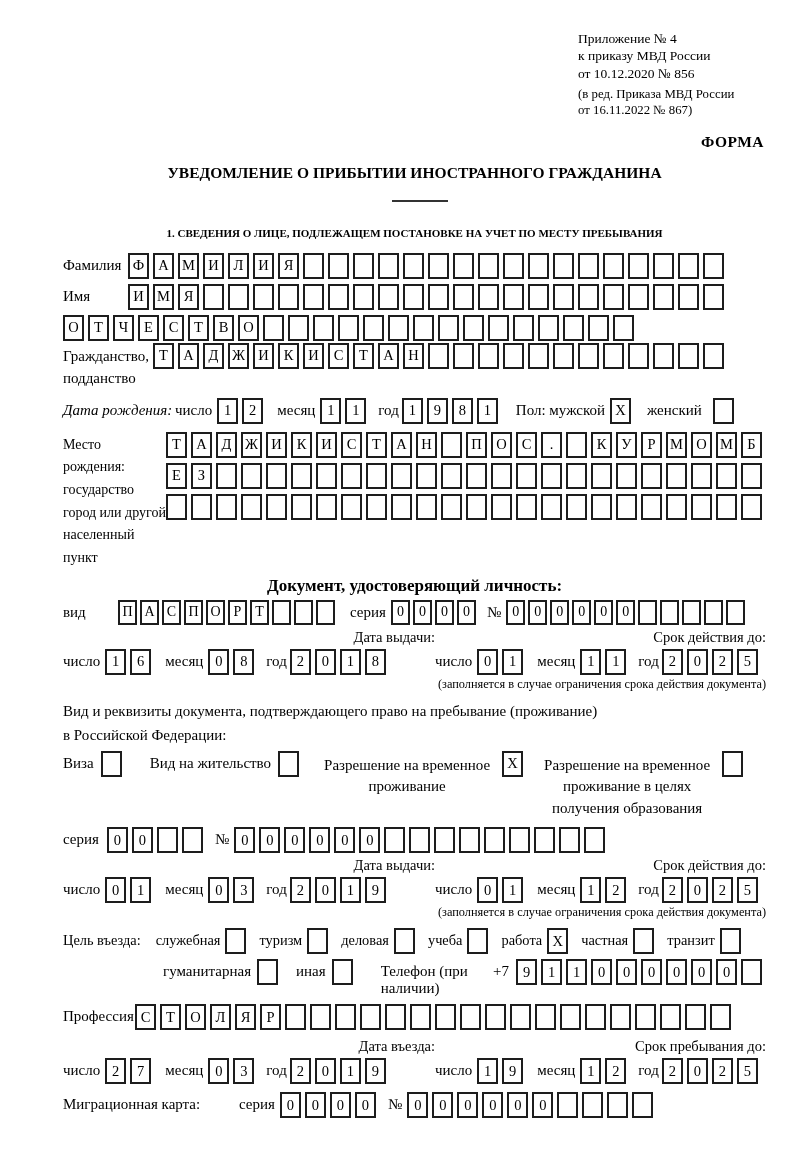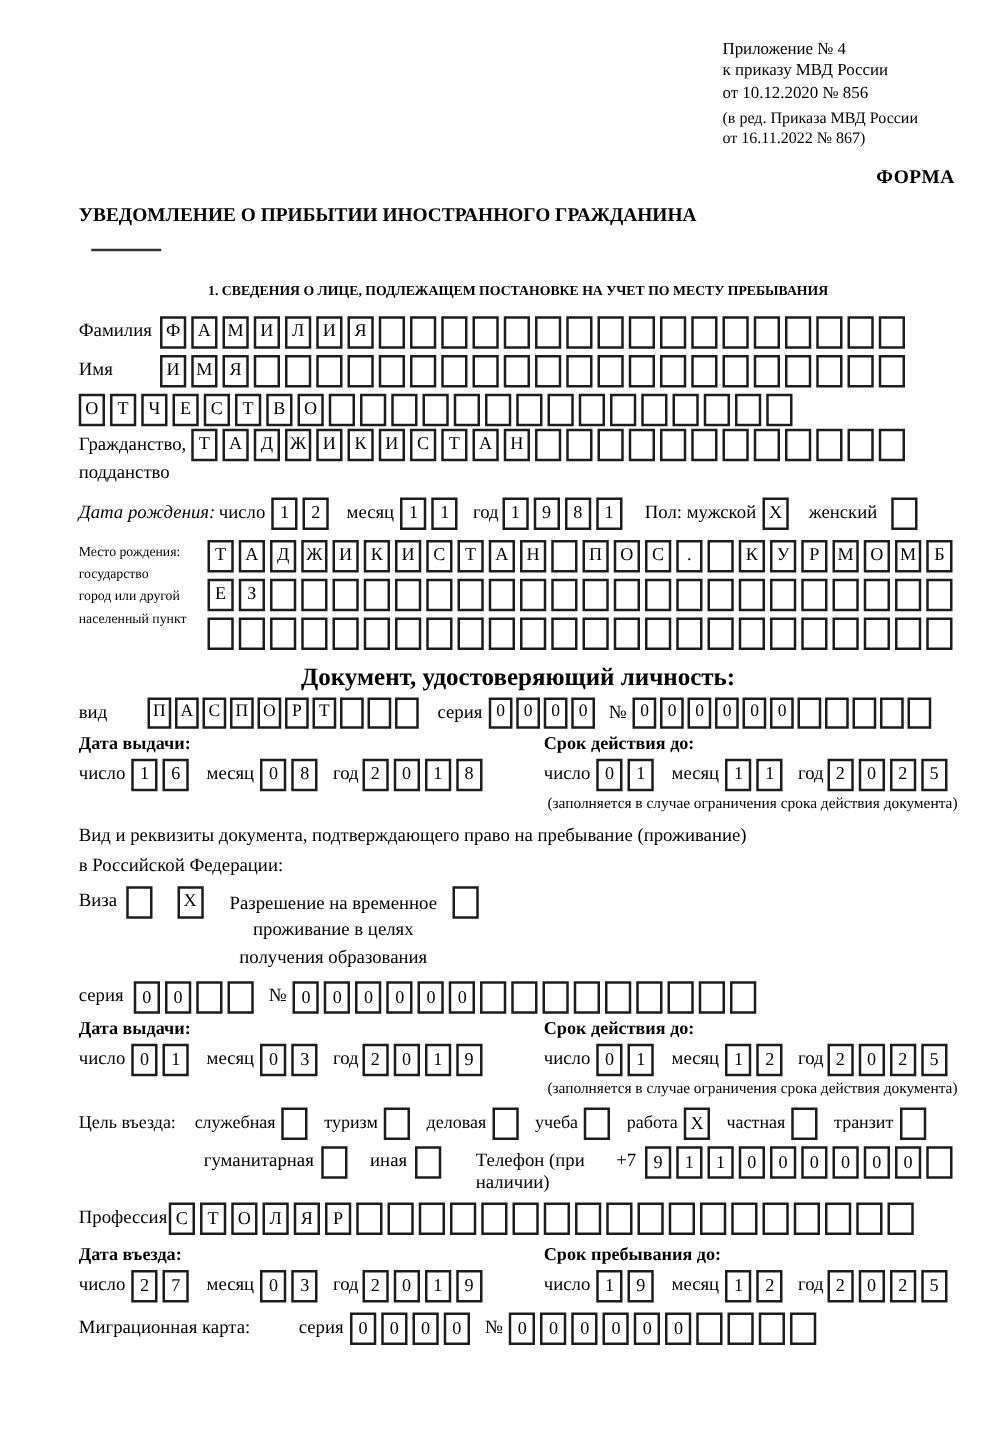--- a/index.html
+++ b/index.html
@@ -6,21 +6,21 @@
   body{
     width:800px;height:1163px;box-sizing:border-box;
     padding:30px 34px 10px 63px;
     font-family:"Liberation Serif","DejaVu Serif",serif;
     font-size:15px;color:#000;overflow:hidden;
   }
   
   .ref{margin-left:auto;width:188px;font-size:13.5px;line-height:1.28;}
   .ref .sub{margin-top:4px;font-size:12.8px;}
   .forma{text-align:right;font-weight:700;font-size:15.5px;margin-top:14px;letter-spacing:.5px;padding-right:2px;}
-  .title{font-weight:700;font-size:15.5px;line-height:1.55;margin-top:10px;}
+  .title{text-align:center;font-weight:700;font-size:15.5px;line-height:1.55;margin-top:10px;}
   .uline{display:inline-block;width:56px;height:13px;border-bottom:2px solid #333;margin-left:10px;}
   .sech{font-weight:700;font-size:11px;text-align:center;margin-top:18px;white-space:nowrap;}
   
   .frow{display:flex;align-items:flex-start;margin-top:5px;}
   .lbl{flex:0 0 auto;padding-top:4px;}
   .lblcol{flex:0 0 auto;line-height:1.5;padding-top:2px;}
   .cells{display:flex;flex:0 0 auto;}
   .cellcol .cells{margin-bottom:5px;}
   .cell{
     box-sizing:border-box;flex:0 0 21px;width:21px;height:26px;
@@ -28,31 +28,31 @@
     display:flex;align-items:center;justify-content:center;
     font-size:14.5px;line-height:1;
   }
   .cells-sm .cell,.cell.sm{flex-basis:19px;width:19px;height:25px;margin-right:3px;font-size:14px;}
   .cb{flex:0 0 21px;}
   
   .w-surname{width:65px;}
   .w-patr{width:104px;}
   .w-cit{width:90px;}
   .w-birth{width:112px;font-style:italic;}
-  .w-place{width:103px;font-size:11px;line-height:1.62;}
+  .w-place{width:103px;font-size:14px;line-height:1.62;}
   .w-vid{width:55px;}
   .w-prof{width:72px;}
   .w-mig{width:152px;}
   .gap8{margin-left:8px;} .gap12{margin-left:12px;} .gap16{margin-left:16px;} .gap24{margin-left:24px;}
-  .doch{font-weight:700;font-size:20px;text-align:center;margin-top:6px;}
+  .doch{font-weight:700;font-size:17px;text-align:center;margin-top:6px;}
   
   .dsplit{display:flex;margin-top:4px;}
   .dhalf{width:372px;flex:0 0 auto;}
   .dhalf.right{flex:1 1 auto;width:auto;}
-  .dhead{text-align:left;font-size:14.5px;margin-bottom:3px;font-weight:bold;}
+  .dhead{text-align:right;font-size:14.5px;margin-bottom:3px;}
   .dgroup{display:flex;align-items:flex-start;}
   .dlab{flex:0 0 auto;padding-top:4px;margin-right:5px;}
   .mlA{margin-left:10px;} .mlB{margin-left:8px;margin-right:3px;}
   .note{font-size:12.3px;text-align:right;margin-top:2px;}
   .plain{margin-top:8px;line-height:1.5;}
   
   .opt-row{margin-top:4px;}
   .opt{display:flex;align-items:flex-start;flex:0 0 auto;}
   .opt .olabel{padding-top:4px;margin-right:7px;}
   .opt .olabel.c2{width:176px;text-align:center;padding-top:4px;line-height:1.45;}
@@ -409,21 +409,26 @@
 <div class="note">(заполняется в случае ограничения срока действия документа)</div>
 
 <div class="plain">Вид и реквизиты документа, подтверждающего право на пребывание (проживание)</div>
 <div class="plain" style="margin-top:2px;">в Российской Федерации:</div>
 
 <div class="frow opt-row">
   <span class="opt">
     <span class="olabel">Виза</span>
     <span class="cell cb"></span>
   </span>
+  <span class="opt gap24">
+    <span class="olabel">Вид на жительство</span>
+    <span class="cell cb"></span>
+  </span>
   <span class="opt gap16">
+    <span class="olabel c2">Разрешение на временное проживание</span>
     <span class="cell cb">X</span>
   </span>
   <span class="opt gap12">
     <span class="olabel c2">Разрешение на временное проживание в целях получения образования</span>
     <span class="cell cb"></span>
   </span>
 </div>
 
 <div class="frow" style="margin-top:7px;">
   <span class="lbl">серия</span>

